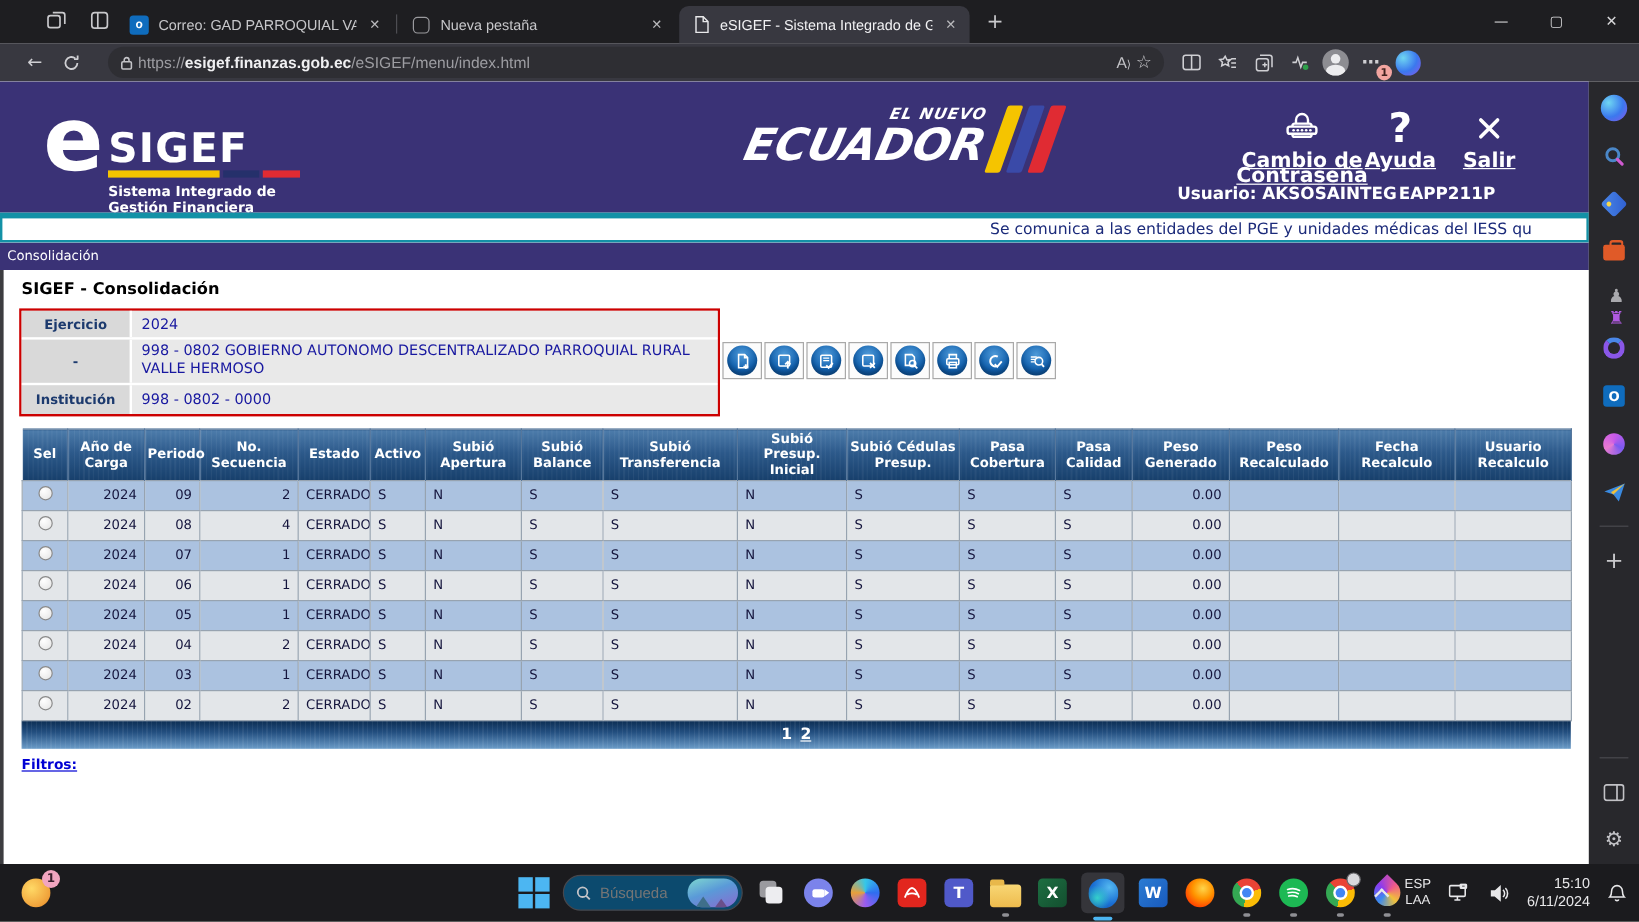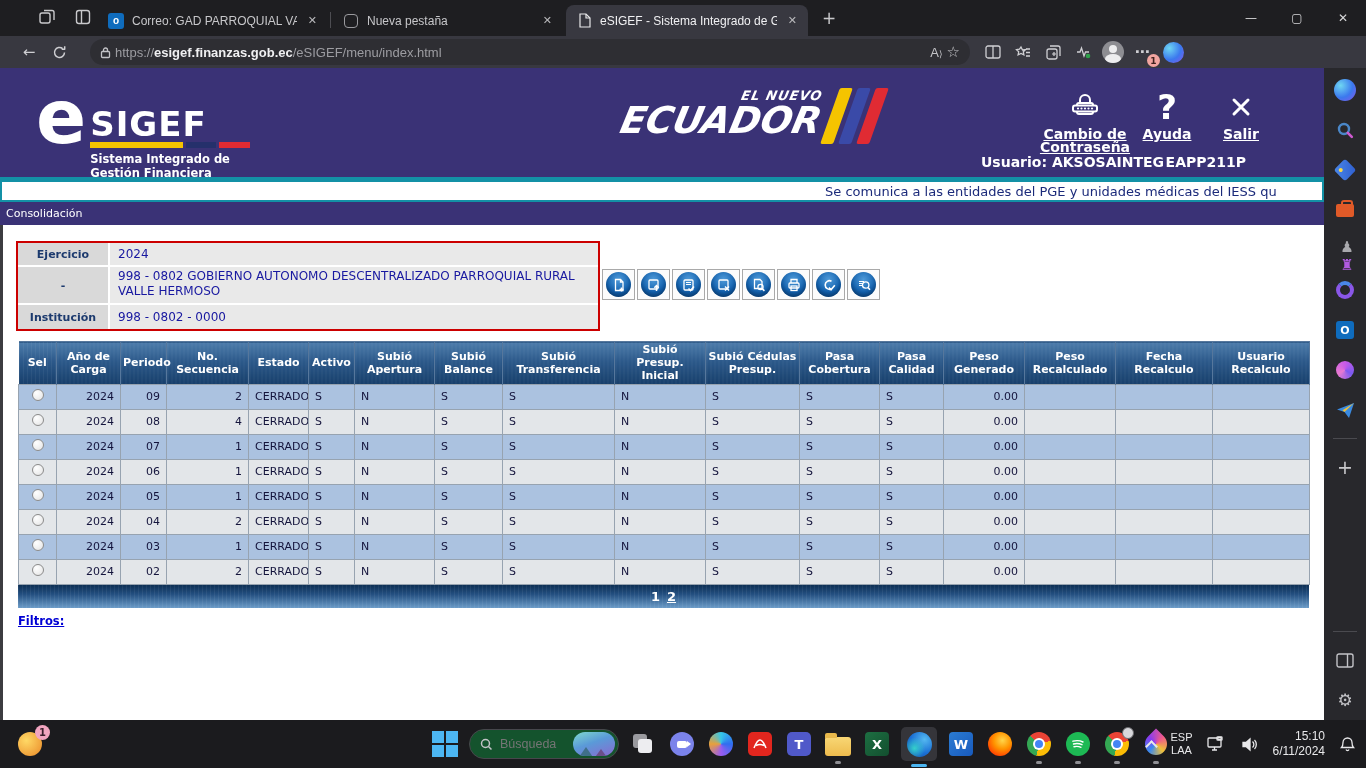--- a/index.html
+++ b/index.html
@@ -71,21 +71,21 @@
   .ec-text { text-align:right; }
   .ec-top { font-size:13px; font-weight:bold; font-style:italic; letter-spacing:1px; margin-right:4px; }
   .ec-main { font-size:37px; font-weight:bold; font-style:italic; letter-spacing:0; line-height:36px; }
   .ec-stripes { display:flex; gap:5px; margin-left:8px; }
   .ec-stripes i { width:13px; height:56px; transform:skewX(-8deg); border-radius:2px; }
   .ec-stripes .y { background:#f5c400; }
   .ec-stripes .b { background:#3a4aa8; }
   .ec-stripes .r { background:#e02b33; }
   .hlink { position:absolute; top:18px; width:110px; text-align:center; color:#fff; }
   .hlink .hl-ic { height:42px; display:grid; place-items:center; }
-  .hlink .hl-label { font-size:14px; font-weight:bold; text-decoration:underline; line-height:13px; }
+  .hlink .hl-label { font-size:17px; font-weight:bold; text-decoration:underline; line-height:13px; }
   .qmark { font-size:34px; font-weight:bold; color:#fff; }
   .userline { position:absolute; bottom:7px; color:#fff; font-size:14px; font-weight:bold; }
   .teal-line { width:100%; height:3px; background:#1391a6; }
   .marquee { position:relative; width:100%; height:22px; background:#fff; border:2px solid #1391a6; overflow:hidden; }
   .marquee span { position:absolute; left:823px; top:2px; white-space:nowrap; color:#1b2a7a; font-size:13px; }
   .menubar { width:100%; height:23px; background:#3a3276; color:#fff; font-size:11px; display:flex; align-items:center; padding-left:6px; }
   .leftstrip { position:absolute; left:0; top:225px; width:3px; height:495px; background:#3c3c40; }
 
   .content { position:relative; width:100%; height:495px; padding:8px 0 0 18px; background:#fff; }
   .ptitle { font-size:13.5px; font-weight:bold; color:#000; }
@@ -118,21 +118,21 @@
   .filtros { margin-top:6px; font-size:11.5px; font-weight:bold; color:#0000d4; text-decoration:underline; display:inline-block; }
 
   
   .taskbar { position:absolute; left:0; top:720px; width:1366px; height:48px; background:#1b1b1e; }
   .weather { position:absolute; left:16px; top:8px; width:34px; height:32px; }
   .weather .sun { position:absolute; left:2px; top:4px; width:24px; height:24px; border-radius:50%; background:radial-gradient(circle at 35% 35%, #ffd966, #f0a13a 70%, #d97c20); }
   .weather .wbadge { position:absolute; right:0; top:-3px; width:15px; height:15px; border-radius:50%; background:#f2a5c0; color:#3a1f2c; font-size:10px; font-weight:bold; display:grid; place-items:center; }
   .tk-center { position:absolute; left:430px; top:6px; height:36px; display:flex; align-items:center; gap:9px; }
   .winlogo { width:26px; height:26px; display:grid; grid-template-columns:12px 12px; grid-template-rows:12px 12px; gap:2px; }
   .winlogo i { background:#4cb6f2; }
-  .searchpill { width:150px; height:30px; border-radius:15px; background:#14532d; border:1px solid #47474c; display:flex; align-items:center; padding:0 3px 0 10px; gap:7px; }
+  .searchpill { width:150px; height:30px; border-radius:15px; background:#0c4a6e; border:1px solid #47474c; display:flex; align-items:center; padding:0 3px 0 10px; gap:7px; }
   .searchpill input { flex:1; min-width:0; background:transparent; border:none; outline:none; color:#c3c3c7; font-size:12.5px; font-family:"Liberation Sans",sans-serif; }
   .scene { width:42px; height:24px; border-radius:12px; background:linear-gradient(160deg,#7fd8d0 0%, #5a9ad8 45%, #8a6ad0 100%); position:relative; overflow:hidden; }
   .scene:before { content:""; position:absolute; left:4px; bottom:-4px; border-left:9px solid transparent; border-right:9px solid transparent; border-bottom:13px solid #3f6f8a; }
   .scene:after { content:""; position:absolute; left:20px; bottom:-4px; border-left:8px solid transparent; border-right:8px solid transparent; border-bottom:11px solid #6a4f8a; }
   .tk-ic { width:30px; height:30px; display:grid; place-items:center; position:relative; }
   .tk-dot { position:absolute; bottom:-5px; left:50%; transform:translateX(-50%); width:6px; height:3px; border-radius:2px; background:#8f8f94; }
   .taskview i { position:absolute; width:14px; height:14px; border-radius:3px; }
   .taskview .b1 { left:5px; top:5px; background:#9a9a9f; }
   .taskview .b2 { left:10px; top:10px; background:#ededf0; }
   .chatic { width:24px; height:24px; border-radius:50%; background:#7b83eb; display:grid; place-items:center; }
@@ -325,20 +325,21 @@
     </div>
     <div class="teal-line"></div>
     <div class="marquee">
       <span>Se comunica a las entidades del PGE y unidades médicas del IESS qu</span>
     </div>
     <div class="menubar">
       <span>Consolidación</span>
     </div>
 
     <div class="content">
+      <div class="ptitle">SIGEF - Consolidación</div>
 
       <div class="formwrap">
         <div class="formbox">
           <div class="frow r1">
             <div class="flabel">Ejercicio</div>
             <div class="fvalue">2024</div>
           </div>
           <div class="frow r2">
             <div class="flabel">-</div>
             <div class="fvalue" style="line-height:1.25; padding-top:2px;">998 - 0802 GOBIERNO AUTONOMO DESCENTRALIZADO PARROQUIAL RURAL VALLE HERMOSO</div>

